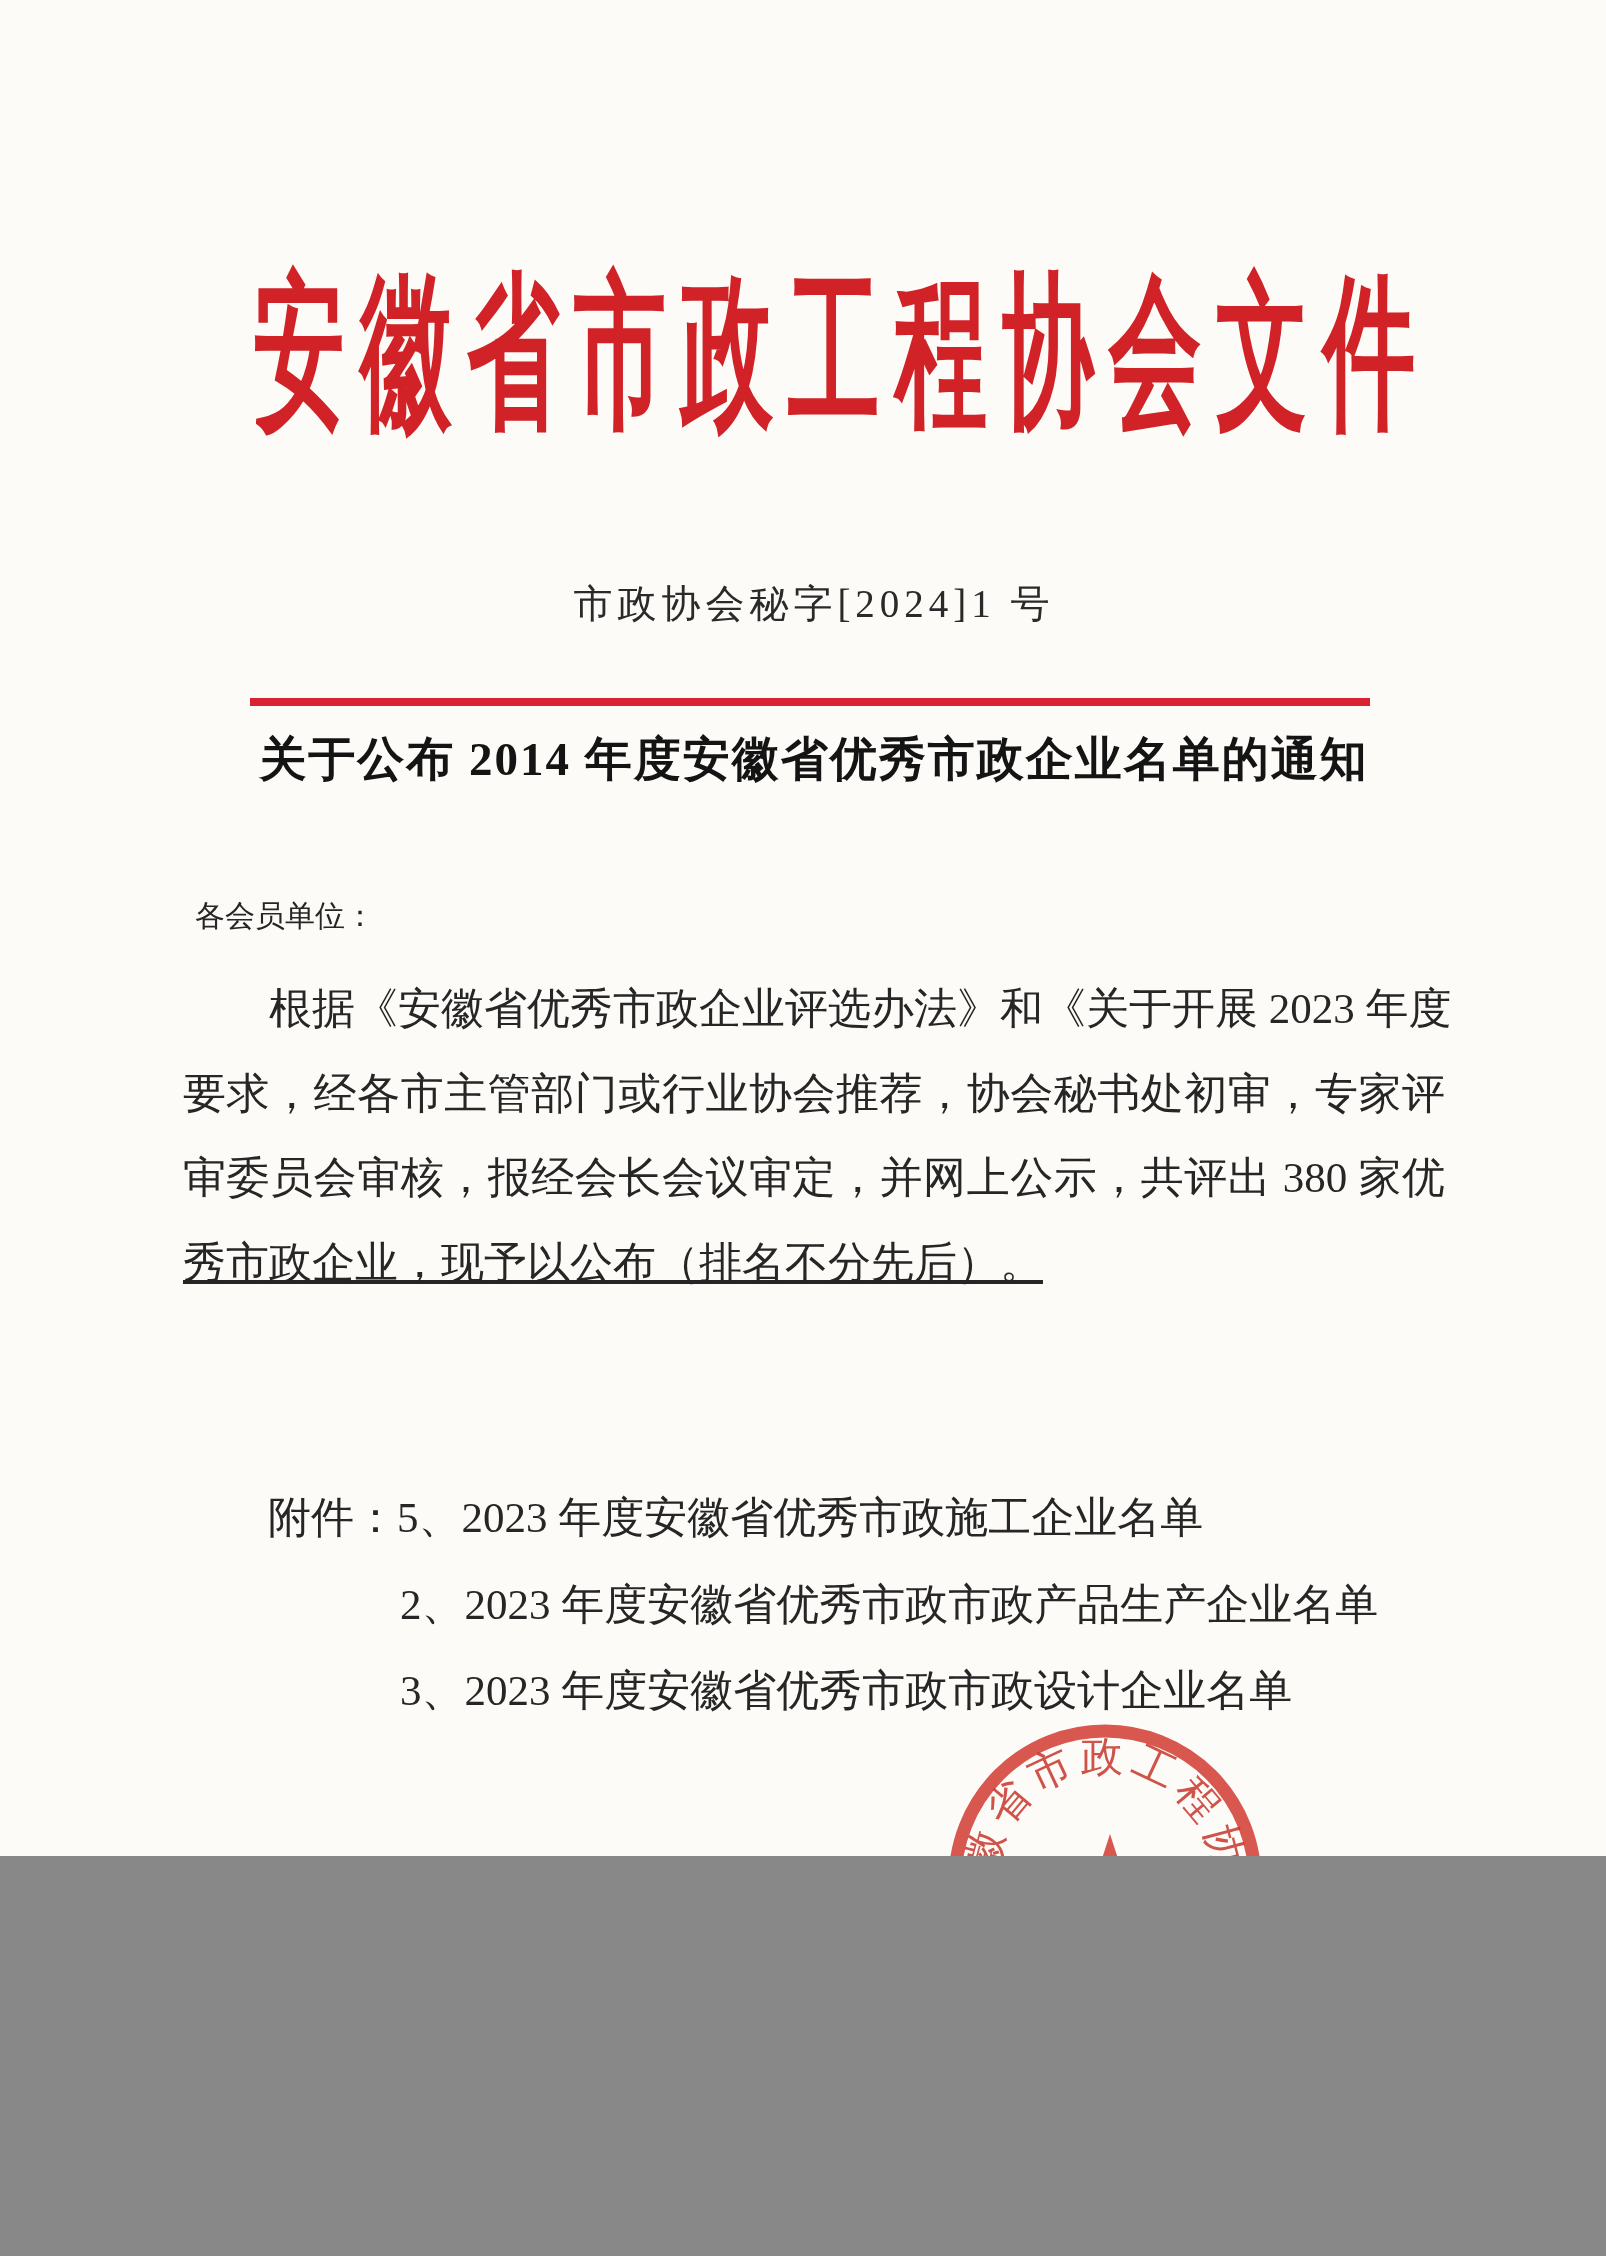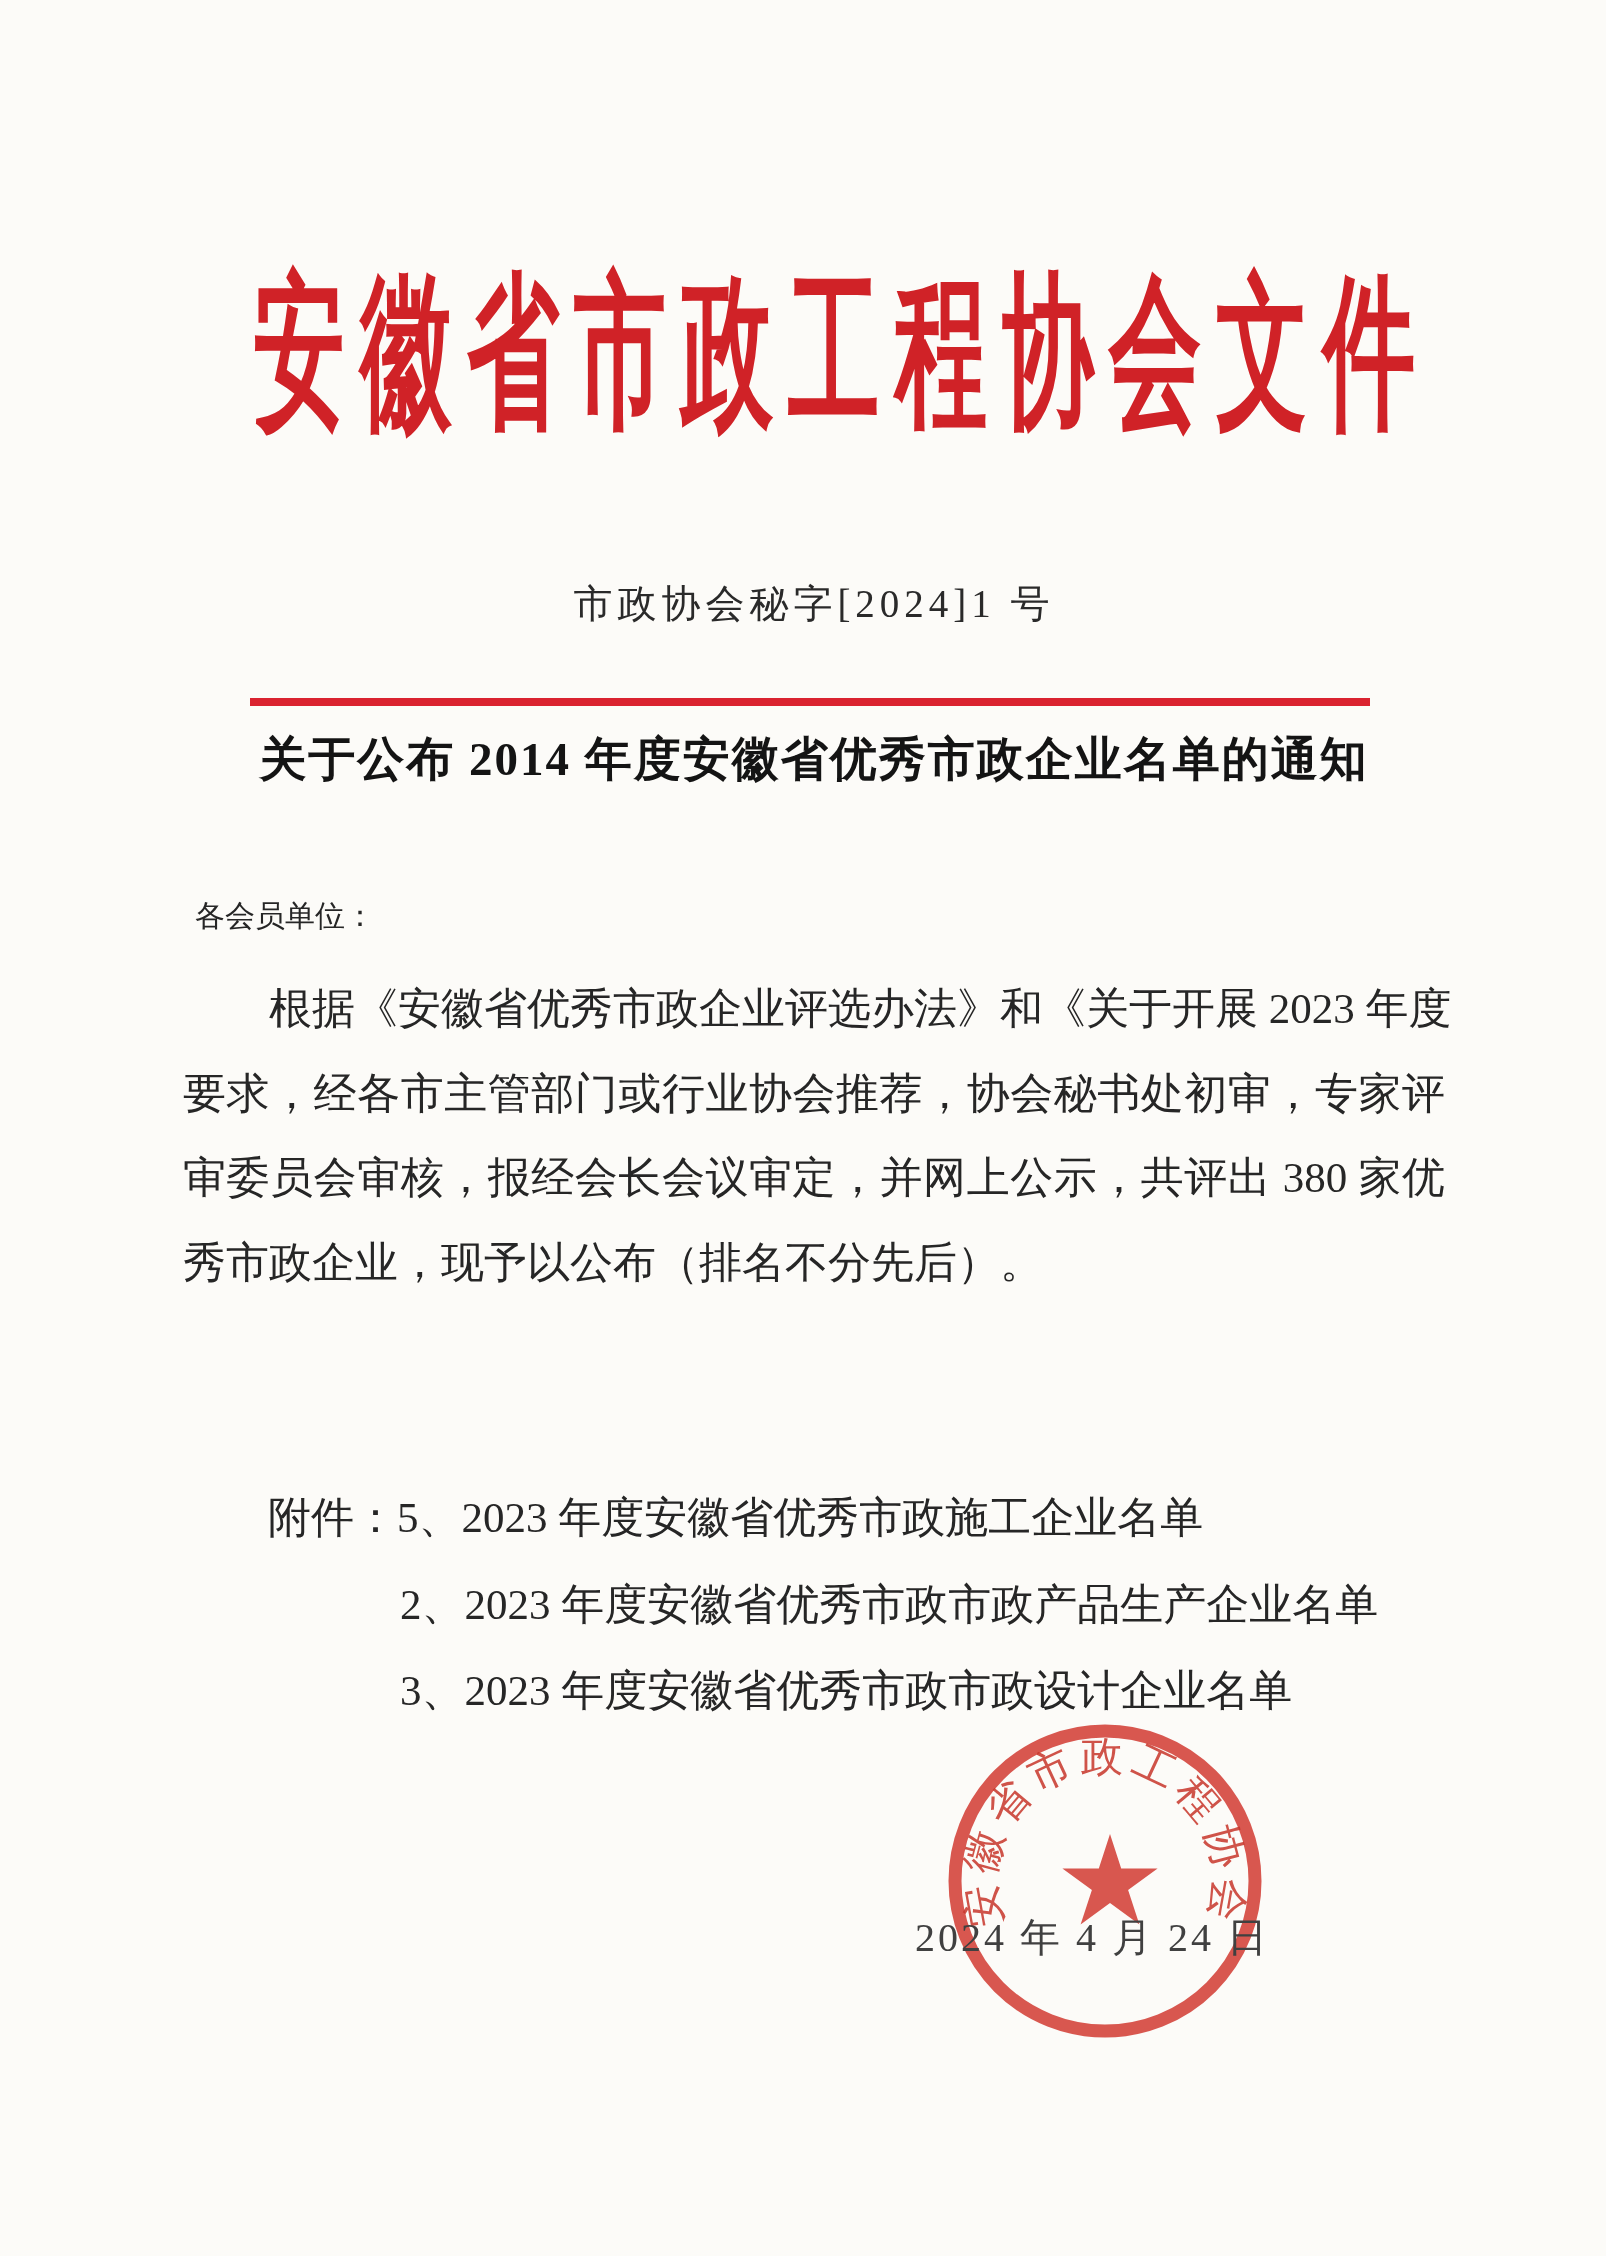--- a/index.html
+++ b/index.html
@@ -1,19 +1,19 @@
 <!DOCTYPE html>
 <html><head>
 <meta charset="utf-8">
 <style>
   html, body { margin: 0; padding: 0; background: #888; }
   .page {
     position: relative;
     width: 1606px;
-    height: 2256px;
+    height: 1856px;
     margin: 0 auto;
     background: #fcfbf8;
     overflow: hidden;
     font-family: "Liberation Serif", serif;
     color: #262626;
   }
   
   .header-title {
     position: absolute;
     left: 253px;
@@ -83,21 +83,21 @@
     line-height: 84.5px;
     color: #262626;
   }
   .body-line {
     white-space: nowrap;
     text-align: justify;
     text-align-last: justify;
     overflow: visible;
   }
   .body-line.indent { text-indent: 2em; }
-  .body-line.last { text-align-last: left; }
+  .body-line.last { text-align-last: left; text-decoration: underline; }
   .attachments {
     position: absolute;
     left: 183px;
     top: 1475px;
     width: 1340px;
     font-size: 43px;
     line-height: 86.5px;
     color: #262626;
   }
   .attachment-row { white-space: nowrap; }

